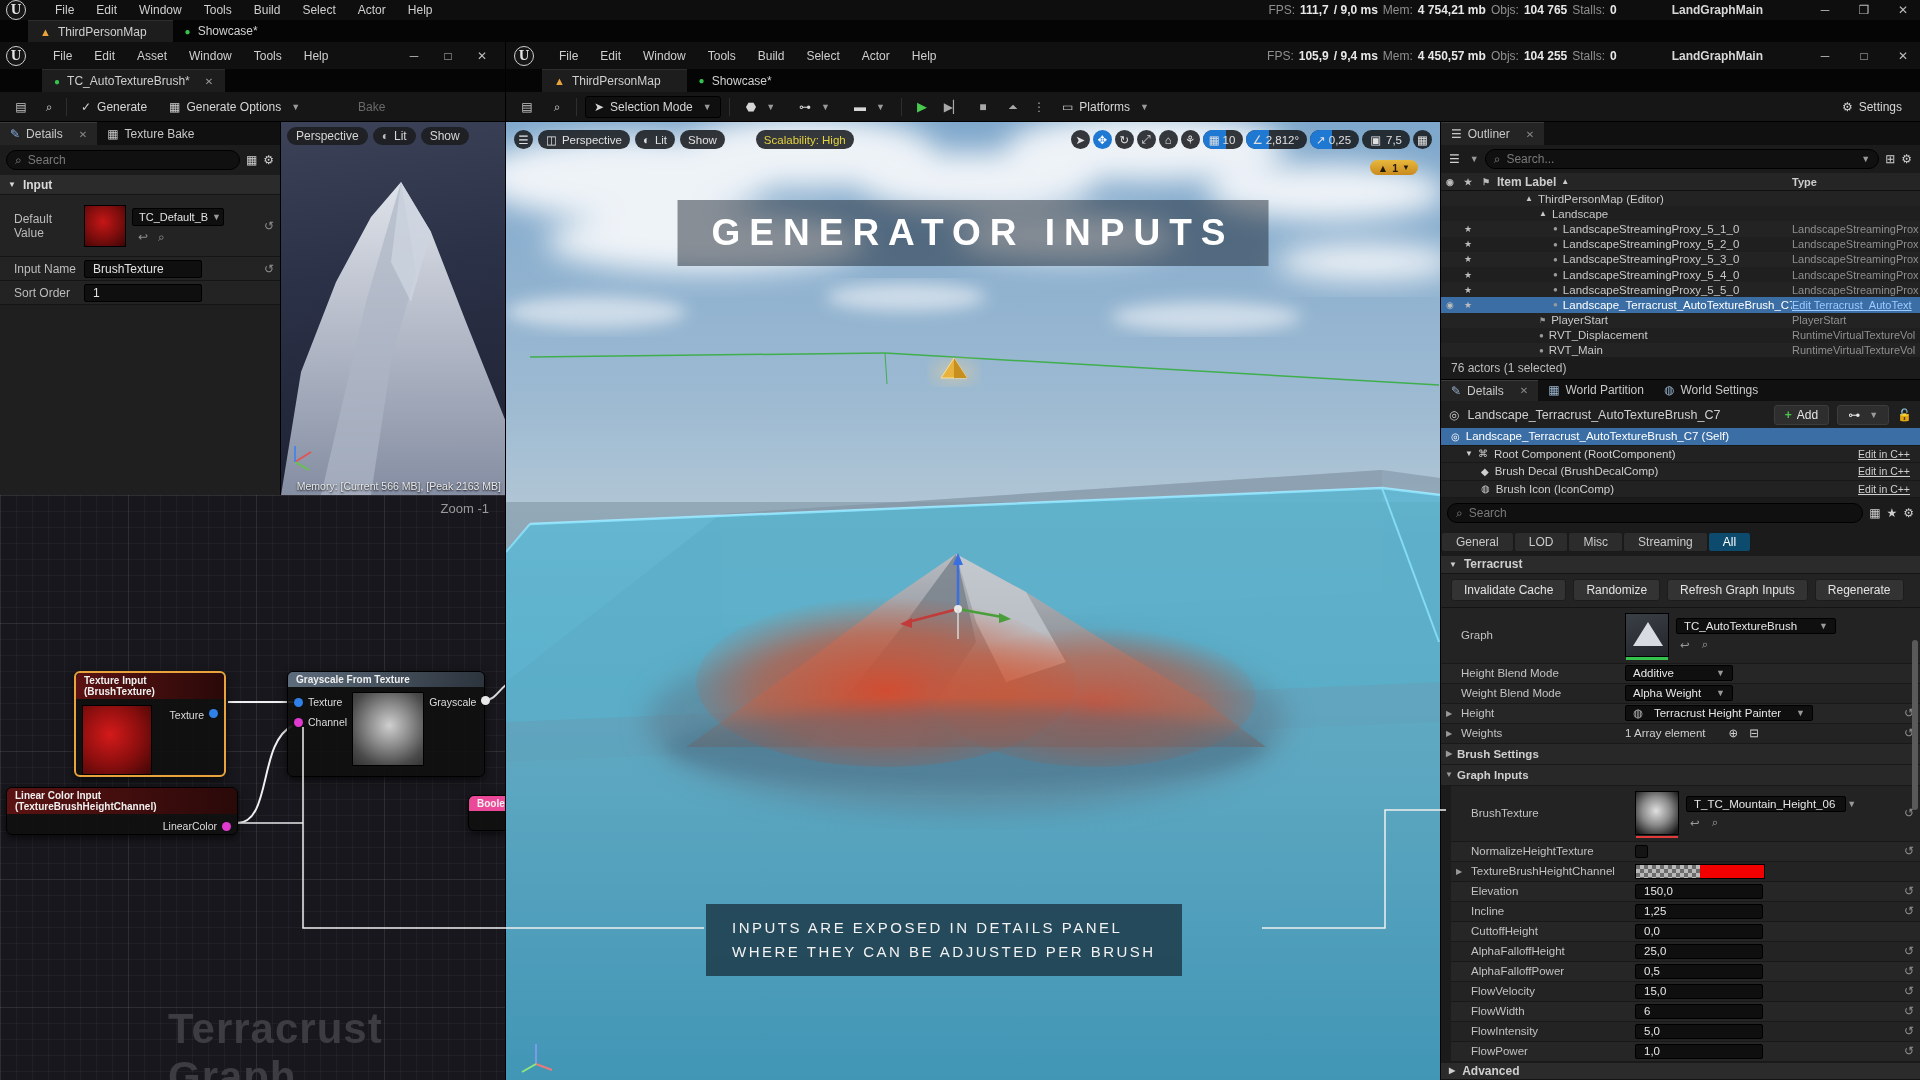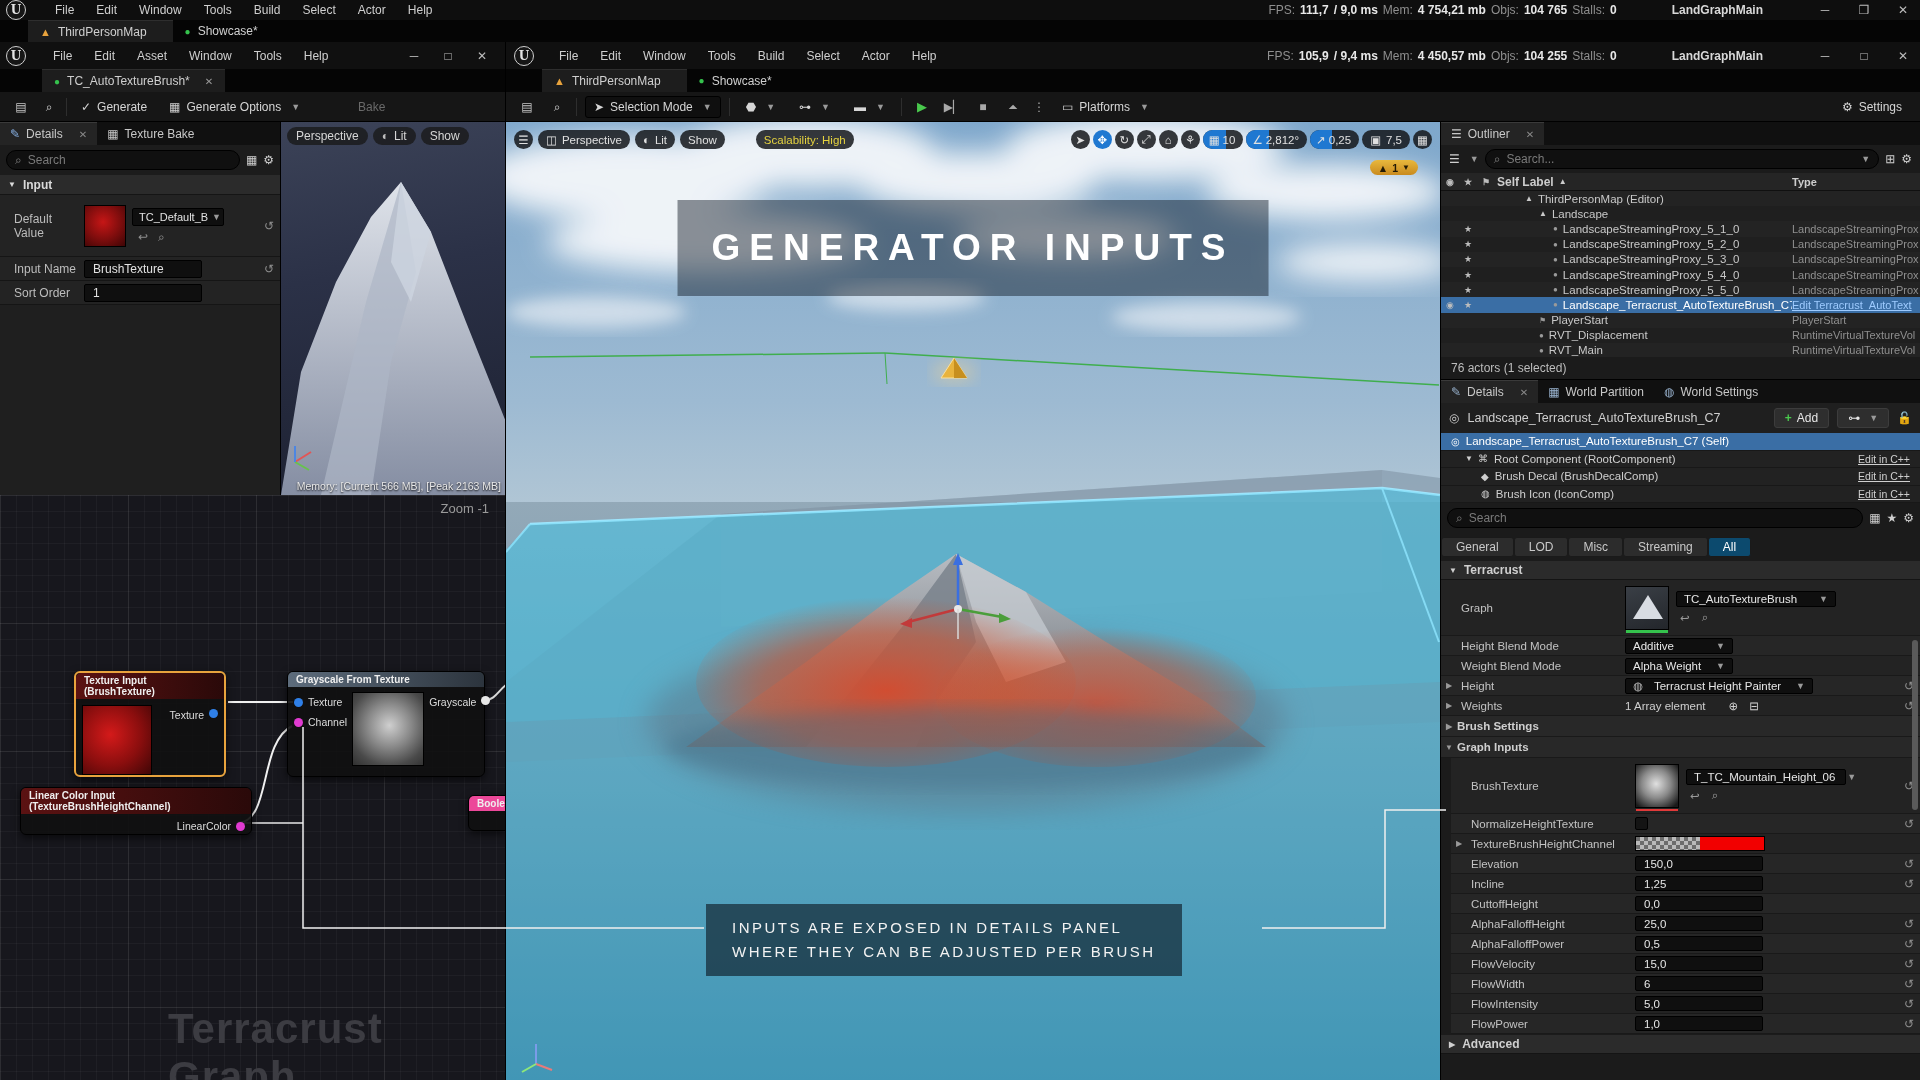--- a/index.html
+++ b/index.html
@@ -107,21 +107,21 @@
   .vpbtn { background:rgba(20,22,26,.85); border-radius:10px; height:19px; padding:0 8px; display:flex;
            align-items:center; gap:5px; color:#e0e0e0; font-size:11.5px; }
   .vpbtn.round { border-radius:50%; width:19px; padding:0; justify-content:center; }
   .vpbtn .half { background:#1f78d1; margin:0 -8px 0 -8px; padding:0 6px; height:19px; display:flex; align-items:center; border-radius:10px 0 0 10px; }
   .vpbtn.on { background:#1f78d1; color:#fff; }
   .scal { color:#e5d23f; }
   .warn-badge { position:absolute; right:22px; top:38px; background:linear-gradient(#e8b83d,#c98a1e); color:#231a05;
                 border-radius:9px; height:15px; padding:0 8px; display:flex; align-items:center; gap:4px;
                 font-weight:bold; font-size:10.5px; z-index:3; }
   .vp-title { position:absolute; left:50%; top:78px; transform:translateX(-50%); z-index:3;
-              background:rgba(10,20,30,.45); padding:27px 34px; }
+              background:rgba(10,20,30,.45); padding:12px 34px; }
   .vp-title div { font-size:37px; font-weight:bold; letter-spacing:9px; color:#fff; white-space:nowrap; }
   .vp-caption { position:absolute; left:200px; top:782px; z-index:3; background:rgba(12,22,32,.62); padding:12px 26px; }
   .vp-caption div { font-size:15px; letter-spacing:2.5px; color:#f2f2f2; line-height:24px; white-space:nowrap; }
   .vp-gizmo-mini { position:absolute; left:12px; bottom:6px; z-index:3; }
 
   
   .dock { width:480px; display:flex; flex-direction:column; background:#1b1b1b; border-left:1px solid #000; }
   .outliner { height:258px; display:flex; flex-direction:column; border-bottom:1px solid #000; }
   .ol-filter { display:flex; align-items:center; gap:6px; padding:4px 8px; }
   .ol-head { display:flex; align-items:center; height:18px; background:#252525; color:#cdcdcd; font-weight:bold;
@@ -384,21 +384,21 @@
             </div>
           </div>
           <div class="thumb" style="width:72px;height:74px;background:radial-gradient(circle at 52% 45%, #cfcfcf 0%, #8a8a8a 40%, #4a4a4a 75%, #303030 100%)"></div>
           <div style="display:flex;align-items:flex-start;gap:5px;padding-top:4px;margin-left:auto">
             <span class="pin-lbl">Grayscale</span>
             <span class="pin" style="background:#e8e8e8"></span>
           </div>
         </div>
       </div>
 
-      <div class="gnode" style="left:20px;top:292px;width:232px;height:48px">
+      <div class="gnode" style="left:6px;top:292px;width:232px;height:48px">
         <div class="gnode-hdr hdr-red" style="font-size:10px">Linear Color Input (TextureBrushHeightChannel)</div>
         <div style="display:flex;justify-content:flex-end;align-items:center;gap:5px;padding:6px">
           <span class="pin-lbl">LinearColor</span>
           <span class="pin" style="background:#e03ad0"></span>
         </div>
       </div>
 
       <div class="gnode" style="left:468px;top:300px;width:38px;height:36px;border-radius:6px 0 0 6px">
         <div class="gnode-hdr" style="background:#ec4899;border-radius:5px 0 0 0">Boole</div>
       </div>
@@ -668,21 +668,21 @@
             <span class="icon">⊞</span>
             <span class="icon">⚙</span>
           </div>
           <div class="ol-head">
             <div class="ol-gutter">
               <span>◉</span>
               <span>★</span>
               <span>⚑</span>
             </div>
             <div class="ol-label">
-                <span>Self Label</span>
+                <span>Item Label</span>
                 <span style="font-size:8px">▲</span>
               </div>
             <div class="ol-type" style="color:#cdcdcd">Type</div>
           </div>
           <div class="ol-rows">
               <div class="ol-row">
                 <div class="ol-gutter">
                   <span></span>
                   <span></span>
                   <span></span>
@@ -881,20 +881,26 @@
               <div class="chip">General</div>
               <div class="chip">LOD</div>
               <div class="chip">Misc</div>
               <div class="chip">Streaming</div>
               <div class="chip on">All</div>
             </div>
           <div class="dt-sec">
             <span style="font-size:8px">▼</span>
             <span>Terracrust</span>
           </div>
+          <div class="btnrow">
+              <div class="dbtn">Invalidate Cache</div>
+              <div class="dbtn">Randomize</div>
+              <div class="dbtn">Refresh Graph Inputs</div>
+              <div class="dbtn">Regenerate</div>
+            </div>
           <div>
               <div class="drow" style="min-height: 56px;">
                 <span class="exp"></span>
                 <div class="dlabel">Graph</div>
                 <div class="dval">
                   <div class="thumb" style="width: 44px; height: 44px; background: linear-gradient(160deg, rgb(58, 63, 70) 0%, rgb(35, 38, 43) 100%); position: relative;">
                     <div style="position: absolute; left: 7px; top: 8px; width: 0px; height: 0px; border-left: 15px solid transparent; border-right: 15px solid transparent; border-bottom: 24px solid rgb(216, 220, 226);"></div>
                     <div style="position: absolute; left: 0px; bottom: -4px; width: 100%; height: 3px; background: rgb(53, 194, 77);"></div>
                   </div>
                   <div style="display: flex; flex-direction: column; gap: 4px;">

